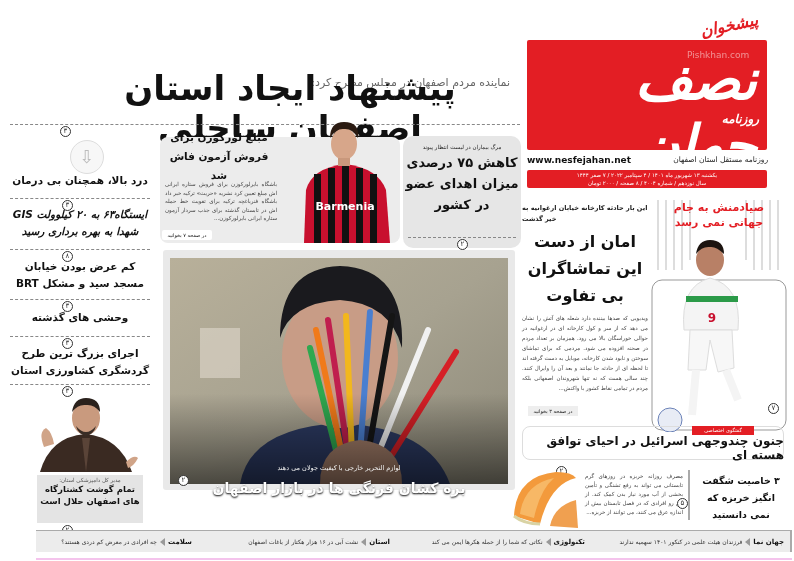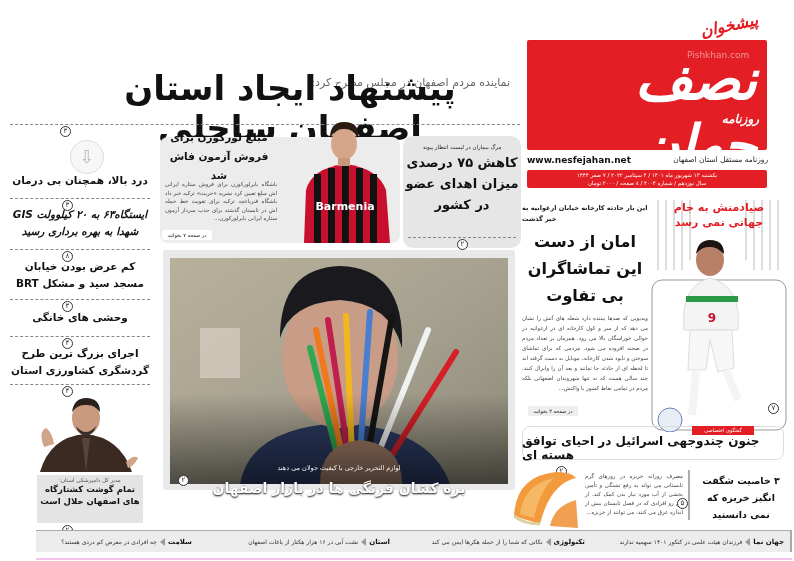--- a/index.html
+++ b/index.html
@@ -57,21 +57,21 @@
   .aman-body { left: 522px; top: 313px; width: 126px; font-size: 5.5px; line-height: 10px; color: #444; text-align: justify; }
   .aman-more { left: 528px; top: 406px; width: 50px; height: 10px; background: #eee; font-size: 5px; line-height: 10px; text-align: center; color: #222; }
 
   
   .foot-box { left: 650px; top: 200px; width: 138px; height: 232px; }
   .foot-title { left: 655px; top: 200px; width: 128px; text-align: center; font-size: 11px; font-weight: bold; color: #e31e24; line-height: 15px; }
 
   
   .israel-tag { left: 692px; top: 426px; width: 62px; height: 9px; background: #e31e24; color: #fff; font-size: 5px; line-height: 9px; text-align: center; }
   .israel-box { left: 522px; top: 426px; width: 262px; height: 34px; border: 1px solid #ddd; border-radius: 8px; }
-  .israel-title { left: 522px; top: 434px; width: 262px; text-align: left; font-size: 12px; font-weight: bold; color: #111; }
+  .israel-title { left: 522px; top: 434px; width: 262px; text-align: right; font-size: 12px; font-weight: bold; color: #111; }
 
   
   .melon-img { left: 510px; top: 466px; width: 68px; height: 62px; }
   .melon-body { left: 585px; top: 472px; width: 98px; font-size: 5.5px; line-height: 9px; color: #444; text-align: justify; }
   .melon-title { left: 700px; top: 472px; width: 82px; text-align: center; font-size: 9.5px; font-weight: bold; line-height: 17px; color: #111; }
   .melon-sep { left: 688px; top: 470px; width: 2px; height: 50px; background: #aaa; }
 
   
   .footer { left: 36px; top: 530px; width: 756px; height: 22px; background: #ececec; border-top: 1px solid #aaa; border-right: 2px solid #aaa; }
   .footer-pink { left: 36px; top: 558px; width: 756px; height: 2px; background: #f4c3ec; }
@@ -106,21 +106,21 @@
 <div class="abs" style="left:62px; top:192px;"><span class="pagenum">۳</span></div>
 
 <div class="abs lcol-item" style="top:206px;font-style:italic;">ایستگاه۶۳ به ۲۰ کیلوولت GIS شهدا به بهره برداری رسید</div>
 <div class="abs hr-dash" style="left:10px; top:249px; width:140px;"></div>
 <div class="abs" style="left:62px; top:243px;"><span class="pagenum">۸</span></div>
 
 <div class="abs lcol-item" style="top:258px;">کم عرض بودن خیابان مسجد سید و مشکل BRT</div>
 <div class="abs hr-dash" style="left:10px; top:299px; width:140px;"></div>
 <div class="abs" style="left:62px; top:293px;"><span class="pagenum">۳</span></div>
 
-<div class="abs lcol-item" style="top:309px;">وحشی های خانگی</div>
+<div class="abs lcol-item" style="top:309px;">وحشی های گذشته</div>
 <div class="abs hr-dash" style="left:10px; top:336px; width:140px;"></div>
 <div class="abs" style="left:62px; top:330px;"><span class="pagenum">۳</span></div>
 
 <div class="abs lcol-item" style="top:345px;">اجرای بزرگ ترین طرح گردشگری کشاورزی استان</div>
 <div class="abs hr-dash" style="left:10px; top:384px; width:140px;"></div>
 <div class="abs" style="left:62px; top:378px;"><span class="pagenum">۳</span></div>
 
 <div class="abs person-photo">
   <svg width="112" height="80" viewBox="0 0 112 80">
     <path d="M10 80 Q20 45 55 42 Q90 45 102 80 Z" fill="#3a2a22"></path>

